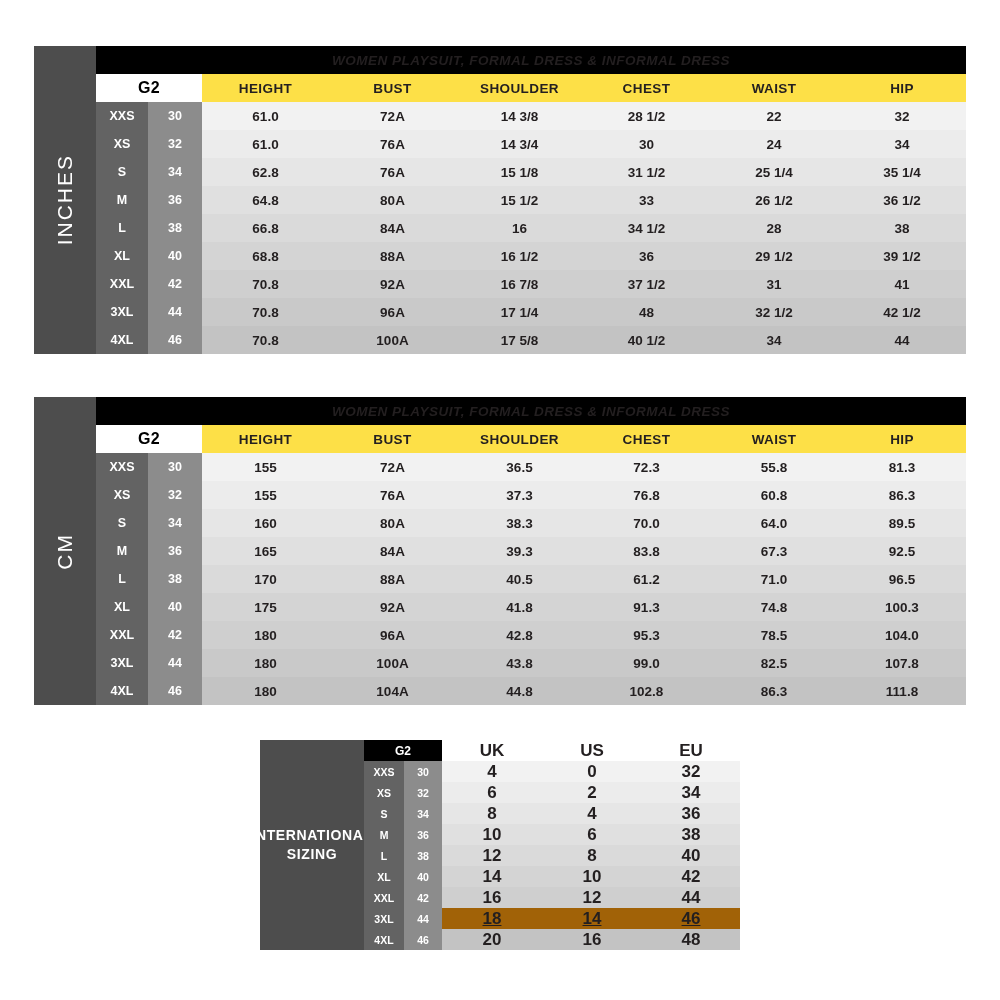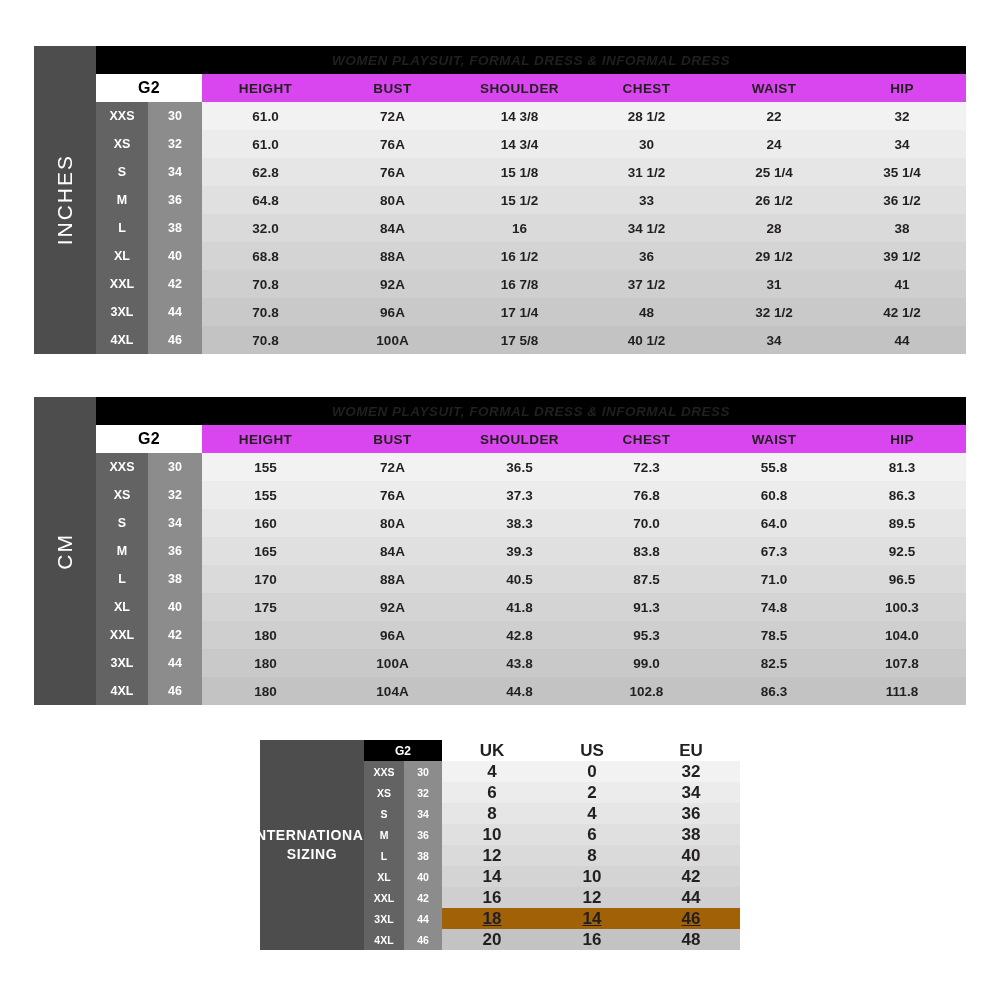--- a/index.html
+++ b/index.html
@@ -60,21 +60,21 @@
     color: #ffffff;
     font-size: 30px;
     letter-spacing: 0.5px;
     height: 50px;
     font-weight: 400;
     font-style: italic;
   }
 
   
   .head-row td {
-    background: #d946ef;
+    background: #fde047;
     color: #ffffff;
     font-size: 15px;
     font-weight: 700;
     height: 32px;
     letter-spacing: 0.4px;
   }
   .head-row td.g2cell {
     background: #ffffff;
     color: #000000;
     font-size: 16px;
@@ -249,21 +249,21 @@
           <td class="val">64.8</td>
           <td class="val">80A</td>
           <td class="val">15 1/2</td>
           <td class="val">33</td>
           <td class="val">26 1/2</td>
           <td class="val">36 1/2</td>
         </tr>
         <tr class="r4">
           <td class="sz">L</td>
           <td class="num">38</td>
-          <td class="val">32.0</td>
+          <td class="val">66.8</td>
           <td class="val">84A</td>
           <td class="val">16</td>
           <td class="val">34 1/2</td>
           <td class="val">28</td>
           <td class="val">38</td>
         </tr>
         <tr class="r5">
           <td class="sz">XL</td>
           <td class="num">40</td>
           <td class="val">68.8</td>
@@ -375,21 +375,21 @@
           <td class="val">83.8</td>
           <td class="val">67.3</td>
           <td class="val">92.5</td>
         </tr>
         <tr class="r4">
           <td class="sz">L</td>
           <td class="num">38</td>
           <td class="val">170</td>
           <td class="val">88A</td>
           <td class="val">40.5</td>
-          <td class="val">87.5</td>
+          <td class="val">61.2</td>
           <td class="val">71.0</td>
           <td class="val">96.5</td>
         </tr>
         <tr class="r5">
           <td class="sz">XL</td>
           <td class="num">40</td>
           <td class="val">175</td>
           <td class="val">92A</td>
           <td class="val">41.8</td>
           <td class="val">91.3</td>

